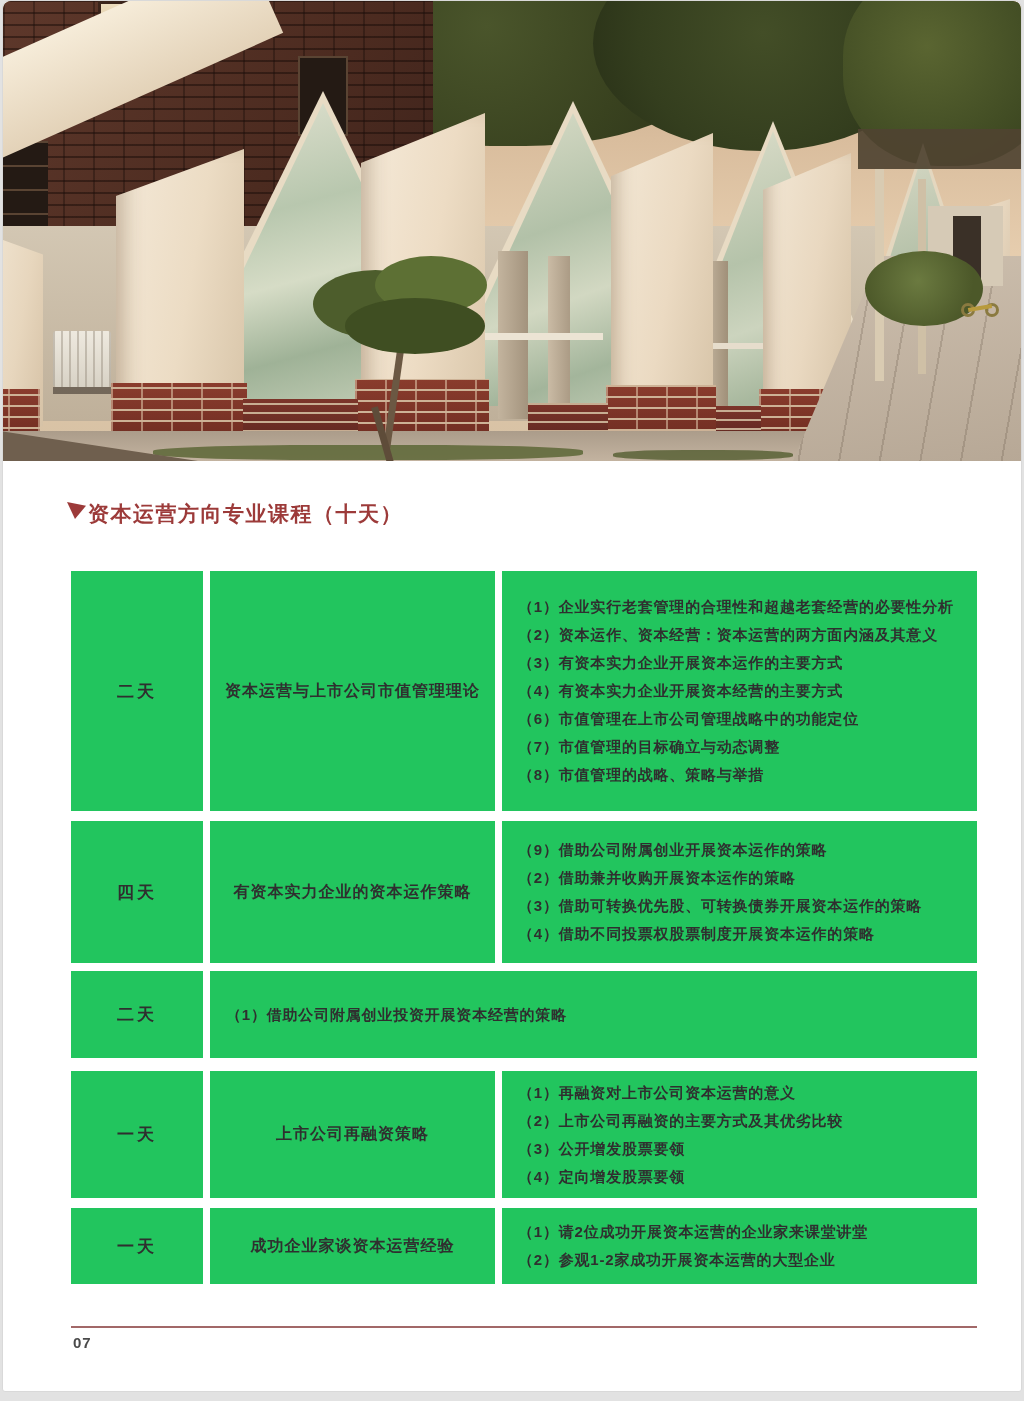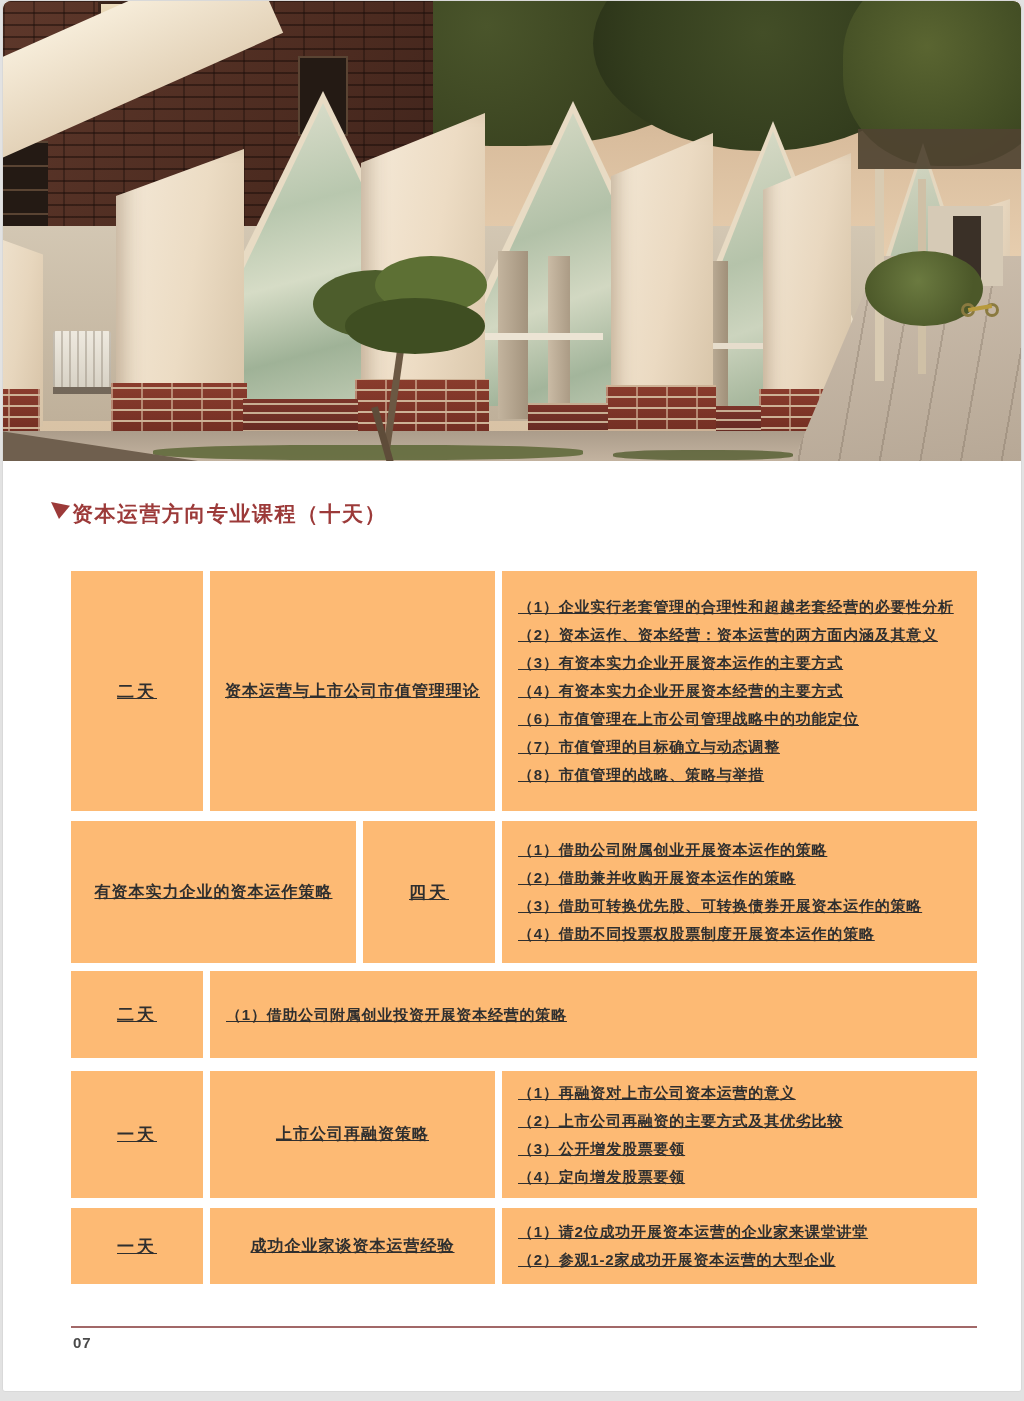--- a/index.html
+++ b/index.html
@@ -15,27 +15,27 @@
     border-radius:8px 8px 3px 3px;overflow:hidden;
   }
   
   .photo{
     position:absolute;left:0;top:0;width:1018px;height:460px;
     border-radius:8px 8px 0 0;overflow:hidden;
     background:#d8bd9e;
   }
   .ph{position:absolute;}
   
-  .section-header{position:absolute;left:48px;top:500px;display:flex;align-items:flex-start;}
+  .section-header{position:absolute;left:64px;top:500px;display:flex;align-items:flex-start;}
   .tri{width:19px;height:17px;background:#9c3a39;clip-path:polygon(0 0,100% 22%,42% 100%);margin-top:1px;flex:none;}
   .section-title{margin:0 0 0 2px;font-size:21px;font-weight:700;color:#9c3a39;letter-spacing:1.5px;line-height:26px;}
   
   .ctable{position:absolute;left:68px;top:570px;width:906px;height:715px;}
   .crow{position:absolute;left:0;width:100%;display:flex;gap:7px;}
-  .cell{background:#fdba74;display:flex;align-items:center;justify-content:center;color:#2f2f2f;box-sizing:border-box;text-decoration:underline;}
+  .cell{background:#22c55e;display:flex;align-items:center;justify-content:center;color:#2f2f2f;box-sizing:border-box;}
   .c1{width:132px;flex:none;font-size:17px;font-weight:700;letter-spacing:3px;}
   .c2{width:285px;flex:none;font-size:16px;font-weight:700;letter-spacing:1px;text-align:center;padding:0 8px;}
   .c3{flex:1;flex-direction:column;align-items:flex-start;justify-content:center;padding:6px 8px 6px 16px;}
   .citem{font-size:15px;font-weight:600;line-height:28px;letter-spacing:0.8px;white-space:nowrap;}
   .r1{top:0;height:240px;}
   .r2{top:250px;height:142px;}
   .r3{top:400px;height:87px;}
   .r4{top:500px;height:127px;}
   .r5{top:637px;height:76px;}
   
@@ -147,24 +147,24 @@
         <div class="citem">（2）资本运作、资本经营：资本运营的两方面内涵及其意义</div>
         <div class="citem">（3）有资本实力企业开展资本运作的主要方式</div>
         <div class="citem">（4）有资本实力企业开展资本经营的主要方式</div>
         <div class="citem">（6）市值管理在上市公司管理战略中的功能定位</div>
         <div class="citem">（7）市值管理的目标确立与动态调整</div>
         <div class="citem">（8）市值管理的战略、策略与举措</div>
       </div>
     </div>
 
     <div class="crow r2">
+      <div class="cell c1">四天</div>
       <div class="cell c2">有资本实力企业的资本运作策略</div>
-      <div class="cell c1">四天</div>
-      <div class="cell c3">
-        <div class="citem">（1）借助公司附属创业开展资本运作的策略</div>
+      <div class="cell c3">
+        <div class="citem">（9）借助公司附属创业开展资本运作的策略</div>
         <div class="citem">（2）借助兼并收购开展资本运作的策略</div>
         <div class="citem">（3）借助可转换优先股、可转换债券开展资本运作的策略</div>
         <div class="citem">（4）借助不同投票权股票制度开展资本运作的策略</div>
       </div>
     </div>
 
     <div class="crow r3">
       <div class="cell c1">二天</div>
       <div class="cell c3">
         <div class="citem">（1）借助公司附属创业投资开展资本经营的策略</div>

